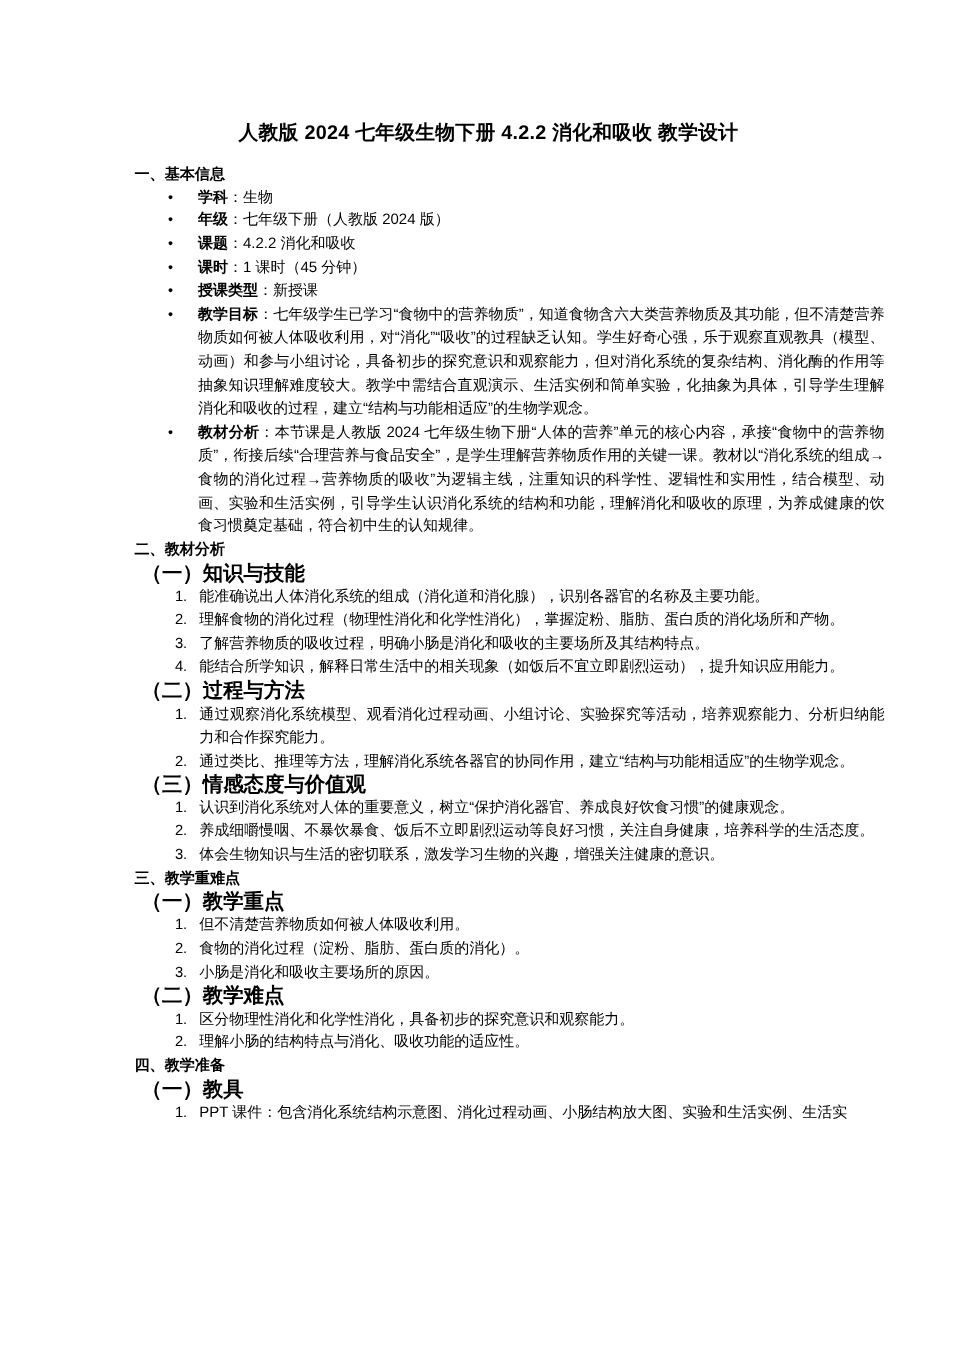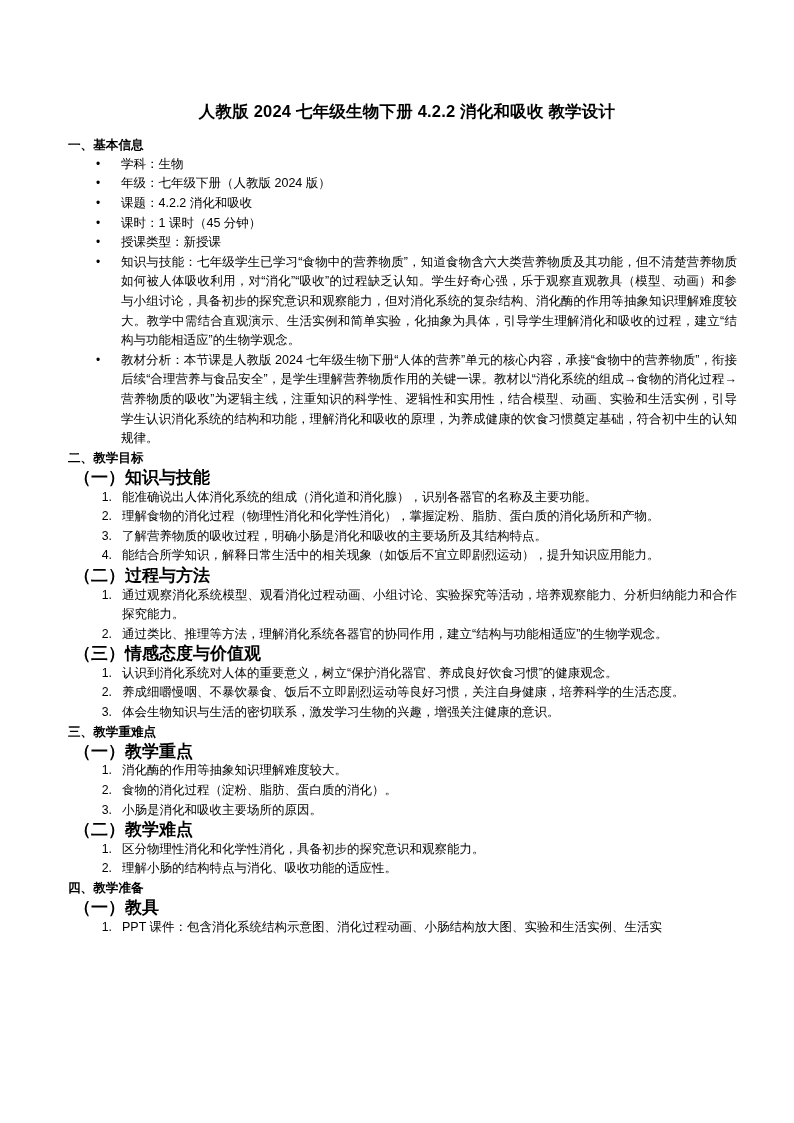--- a/index.html
+++ b/index.html
@@ -29,20 +29,21 @@
     margin: 0;
     padding-top: 101px;
     padding-left: 80px;
     padding-right: 60px;
     line-height: 1.25;
   }
   .body-area {
     padding-left: 68px;
     padding-right: 57px;
     padding-top: 14px;
+    margin-left: 44px;
   }
   .h2 {
     font-size: 12.6px;
     font-weight: bold;
     line-height: 19.2px;
     margin: 0;
   }
   .h3 {
     font-size: 17px;
     font-weight: bold;
@@ -89,21 +90,21 @@
   ol.nums > li .marker {
     position: absolute;
     left: 26px;
     top: 0;
     width: 18px;
     text-align: right;
     font-size: 12.3px;
     line-height: 19.6px;
   }
   .lbl {
-    font-weight: normal;
+    font-weight: bold;
   }
   .sep-dot {
     font-weight: normal;
   }
 </style>
 </head>
 <body>
 
 <div class="page">
 
@@ -123,30 +124,30 @@
         <li>
           <span class="marker">•</span><span class="lbl">课题</span><span class="sep-dot">：</span><span>4.2.2 消化和吸收</span>
         </li>
         <li>
           <span class="marker">•</span><span class="lbl">课时</span><span class="sep-dot">：</span><span>1 课时（45 分钟）</span>
         </li>
         <li>
           <span class="marker">•</span><span class="lbl">授课类型</span><span class="sep-dot">：</span><span>新授课</span>
         </li>
         <li>
-          <span class="marker">•</span><span class="lbl">知识与技能</span><span class="sep-dot">：</span><span>七年级学生已学习“食物中的营养物质”，知道食物含六大类营养物质及其功能，但不清楚营养物质如何被人体吸收利用，对“消化”“吸收”的过程缺乏认知。学生好奇心强，乐于观察直观教具（模型、动画）和参与小组讨论，具备初步的探究意识和观察能力，但对消化系统的复杂结构、消化酶的作用等抽象知识理解难度较大。教学中需结合直观演示、生活实例和简单实验，化抽象为具体，引导学生理解消化和吸收的过程，建立“结构与功能相适应”的生物学观念。</span>
+          <span class="marker">•</span><span class="lbl">教学目标</span><span class="sep-dot">：</span><span>七年级学生已学习“食物中的营养物质”，知道食物含六大类营养物质及其功能，但不清楚营养物质如何被人体吸收利用，对“消化”“吸收”的过程缺乏认知。学生好奇心强，乐于观察直观教具（模型、动画）和参与小组讨论，具备初步的探究意识和观察能力，但对消化系统的复杂结构、消化酶的作用等抽象知识理解难度较大。教学中需结合直观演示、生活实例和简单实验，化抽象为具体，引导学生理解消化和吸收的过程，建立“结构与功能相适应”的生物学观念。</span>
         </li>
         <li>
           <span class="marker">•</span><span class="lbl">教材分析</span><span class="sep-dot">：</span><span>本节课是人教版 2024 七年级生物下册“人体的营养”单元的核心内容，承接“食物中的营养物质”，衔接后续“合理营养与食品安全”，是学生理解营养物质作用的关键一课。教材以“消化系统的组成→食物的消化过程→营养物质的吸收”为逻辑主线，注重知识的科学性、逻辑性和实用性，结合模型、动画、实验和生活实例，引导学生认识消化系统的结构和功能，理解消化和吸收的原理，为养成健康的饮食习惯奠定基础，符合初中生的认知规律。</span>
         </li>
       </ul>
     </div>
 
     <div>
-      <div class="h2">二、教学目标</div>
+      <div class="h2">二、教材分析</div>
 
       <div class="h3">（一）知识与技能</div>
       <ol class="nums">
         <li><span class="marker">1.</span><span>能准确说出人体消化系统的组成（消化道和消化腺），识别各器官的名称及主要功能。</span></li>
         <li><span class="marker">2.</span><span>理解食物的消化过程（物理性消化和化学性消化），掌握淀粉、脂肪、蛋白质的消化场所和产物。</span></li>
         <li><span class="marker">3.</span><span>了解营养物质的吸收过程，明确小肠是消化和吸收的主要场所及其结构特点。</span></li>
         <li><span class="marker">4.</span><span>能结合所学知识，解释日常生活中的相关现象（如饭后不宜立即剧烈运动），提升知识应用能力。</span></li>
       </ol>
 
       <div class="h3">（二）过程与方法</div>
@@ -161,21 +162,21 @@
         <li><span class="marker">2.</span><span>养成细嚼慢咽、不暴饮暴食、饭后不立即剧烈运动等良好习惯，关注自身健康，培养科学的生活态度。</span></li>
         <li><span class="marker">3.</span><span>体会生物知识与生活的密切联系，激发学习生物的兴趣，增强关注健康的意识。</span></li>
       </ol>
     </div>
 
     <div>
       <div class="h2">三、教学重难点</div>
 
       <div class="h3">（一）教学重点</div>
       <ol class="nums">
-        <li><span class="marker">1.</span><span>消化酶的作用等抽象知识理解难度较大。</span></li>
+        <li><span class="marker">1.</span><span>但不清楚营养物质如何被人体吸收利用。</span></li>
         <li><span class="marker">2.</span><span>食物的消化过程（淀粉、脂肪、蛋白质的消化）。</span></li>
         <li><span class="marker">3.</span><span>小肠是消化和吸收主要场所的原因。</span></li>
       </ol>
 
       <div class="h3">（二）教学难点</div>
       <ol class="nums">
         <li><span class="marker">1.</span><span>区分物理性消化和化学性消化，具备初步的探究意识和观察能力。</span></li>
         <li><span class="marker">2.</span><span>理解小肠的结构特点与消化、吸收功能的适应性。</span></li>
       </ol>
     </div>

